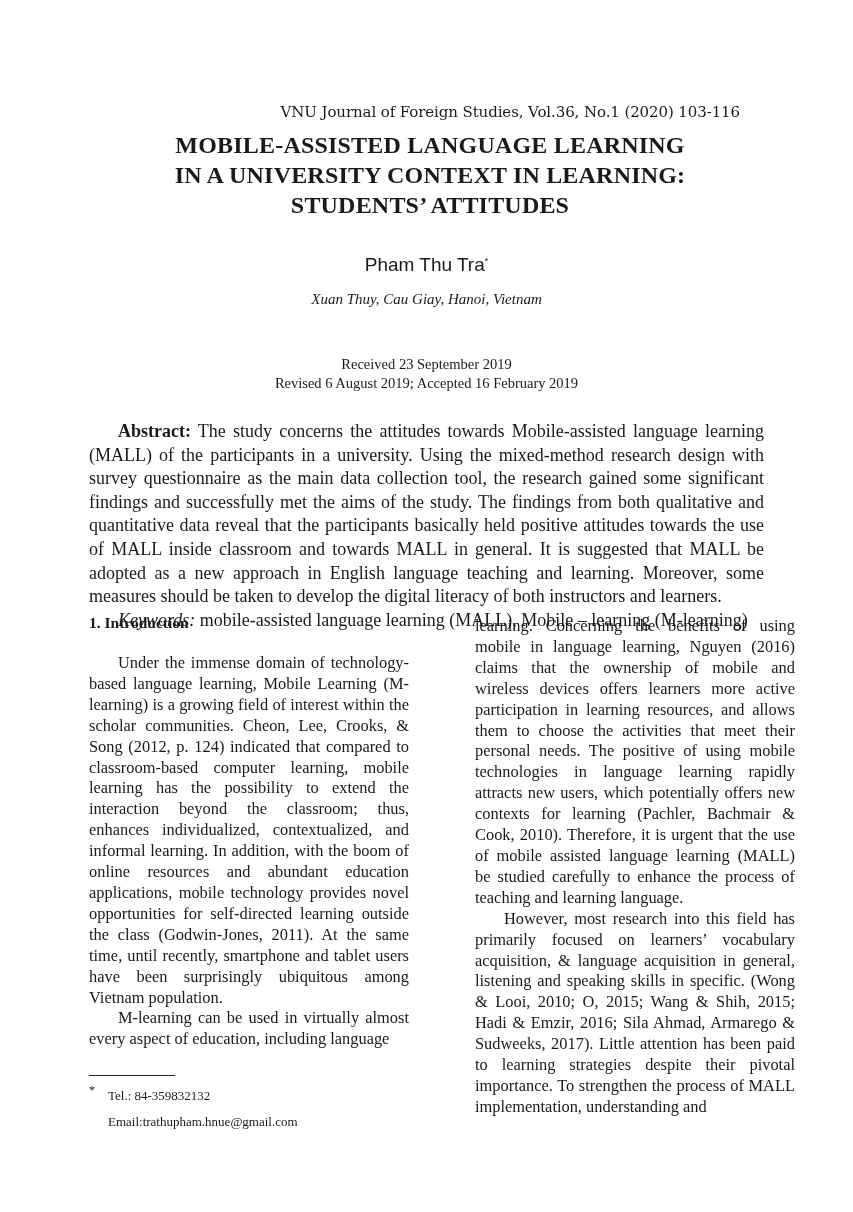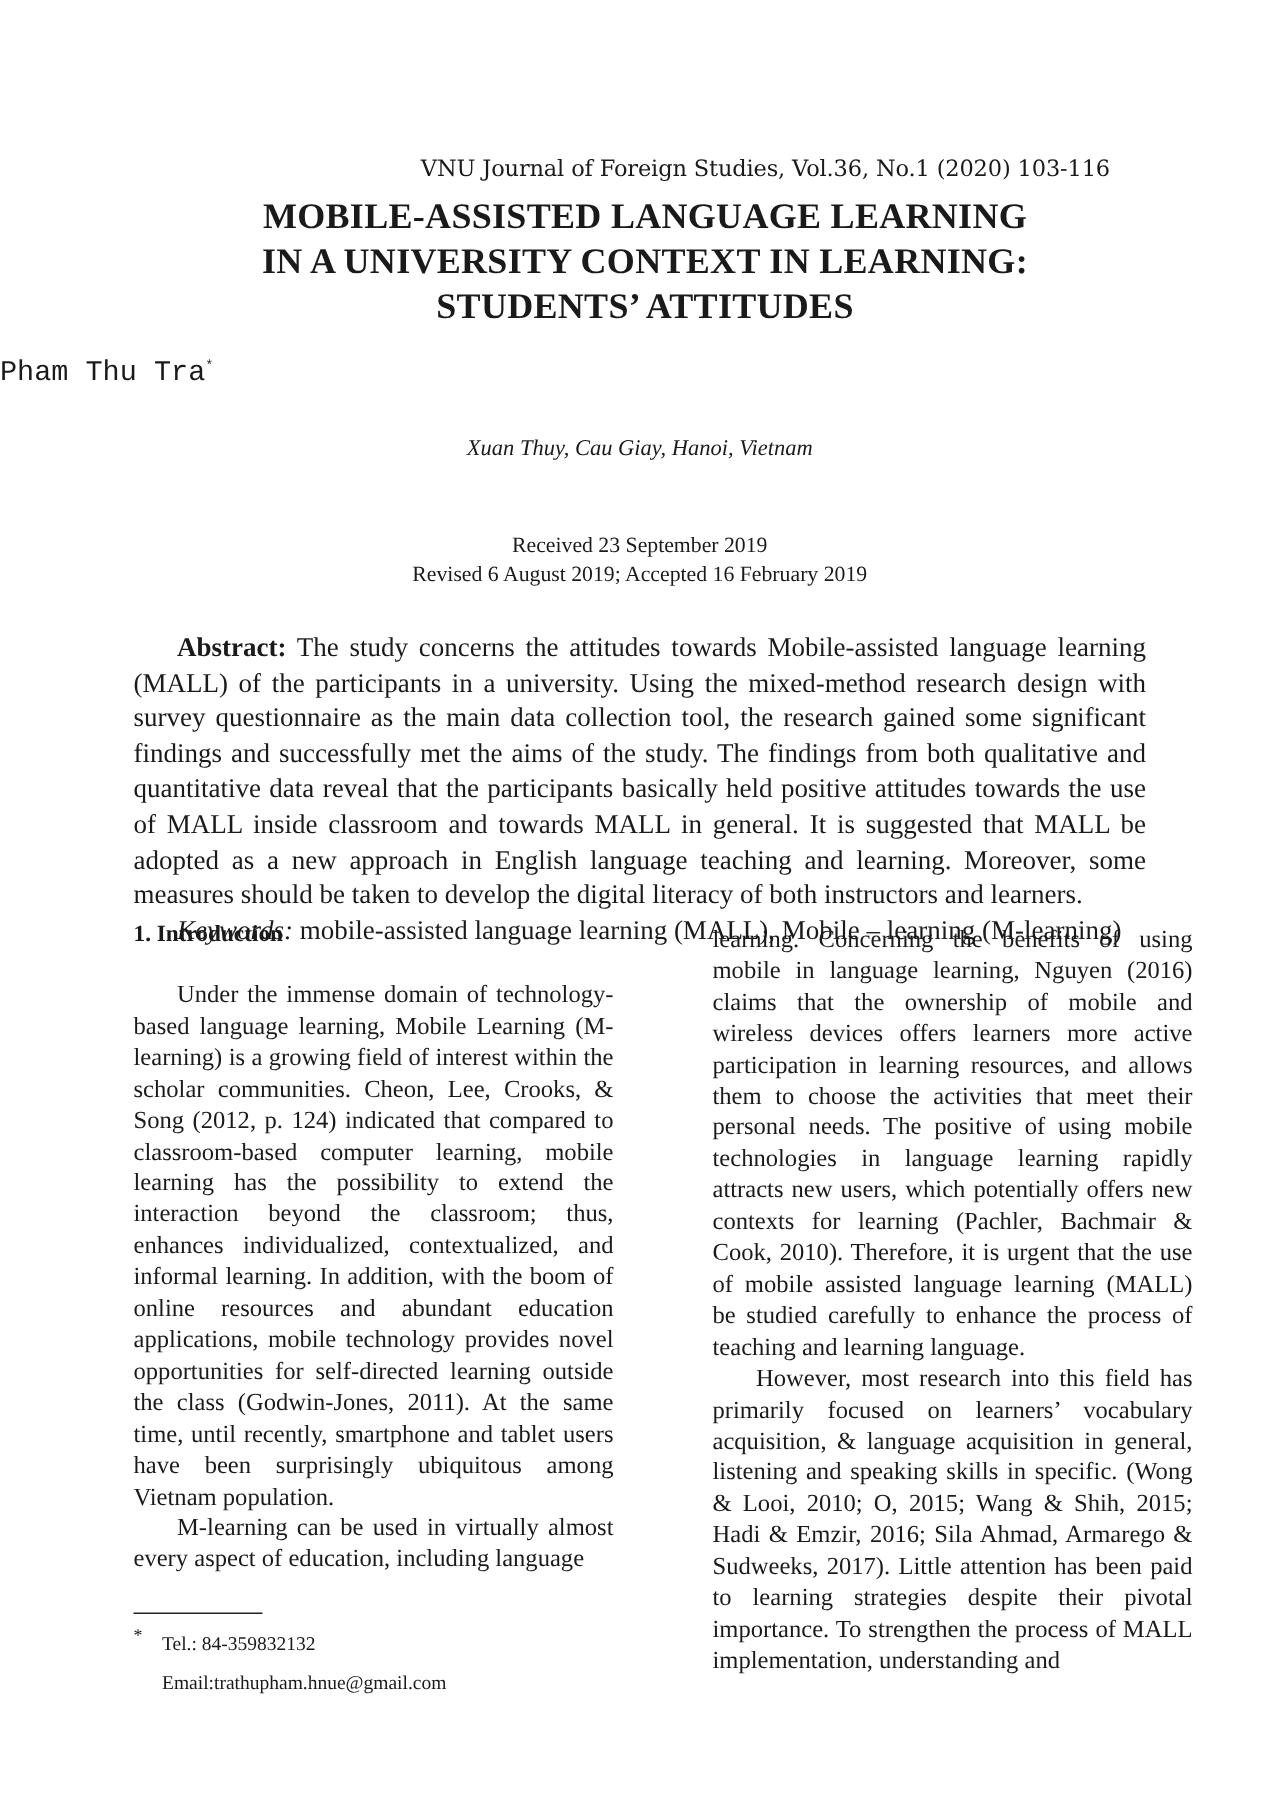--- a/index.html
+++ b/index.html
@@ -14,22 +14,22 @@
     font-family: "DejaVu Serif", serif;
     margin-top: 16px;
   }
   .title {
     position: absolute; left: 100px; width: 660px; top: 130px;
     text-align: center; font-weight: bold; font-size: 21.5px; line-height: 30px;
     font-family: "Liberation Serif", serif; font-size: 24px;
     letter-spacing: 0.2px;
   }
   .author {
-    position: absolute; left: 0; width: 853px; top: 237px;
-    font-family: Liberation Mono, monospace; font-size: 19px;
+    position: absolute; left: 0; width: 853px; top: 254px;
+    text-align: center; font-family: Liberation Sans, sans-serif; font-size: 19px;
   }
   .author sup { font-size: 9px; vertical-align: 7px; }
   .affil {
     position: absolute; left: 0; width: 853px; top: 287px;
     text-align: center; font-style: italic; font-family: "Liberation Serif", serif;
     font-size: 15px; line-height: 25px;
   }
   .dates {
     position: absolute; left: 0; width: 853px; top: 355px;
     text-align: center; font-family: "Liberation Serif", serif; font-size: 14.5px; line-height: 19px;

